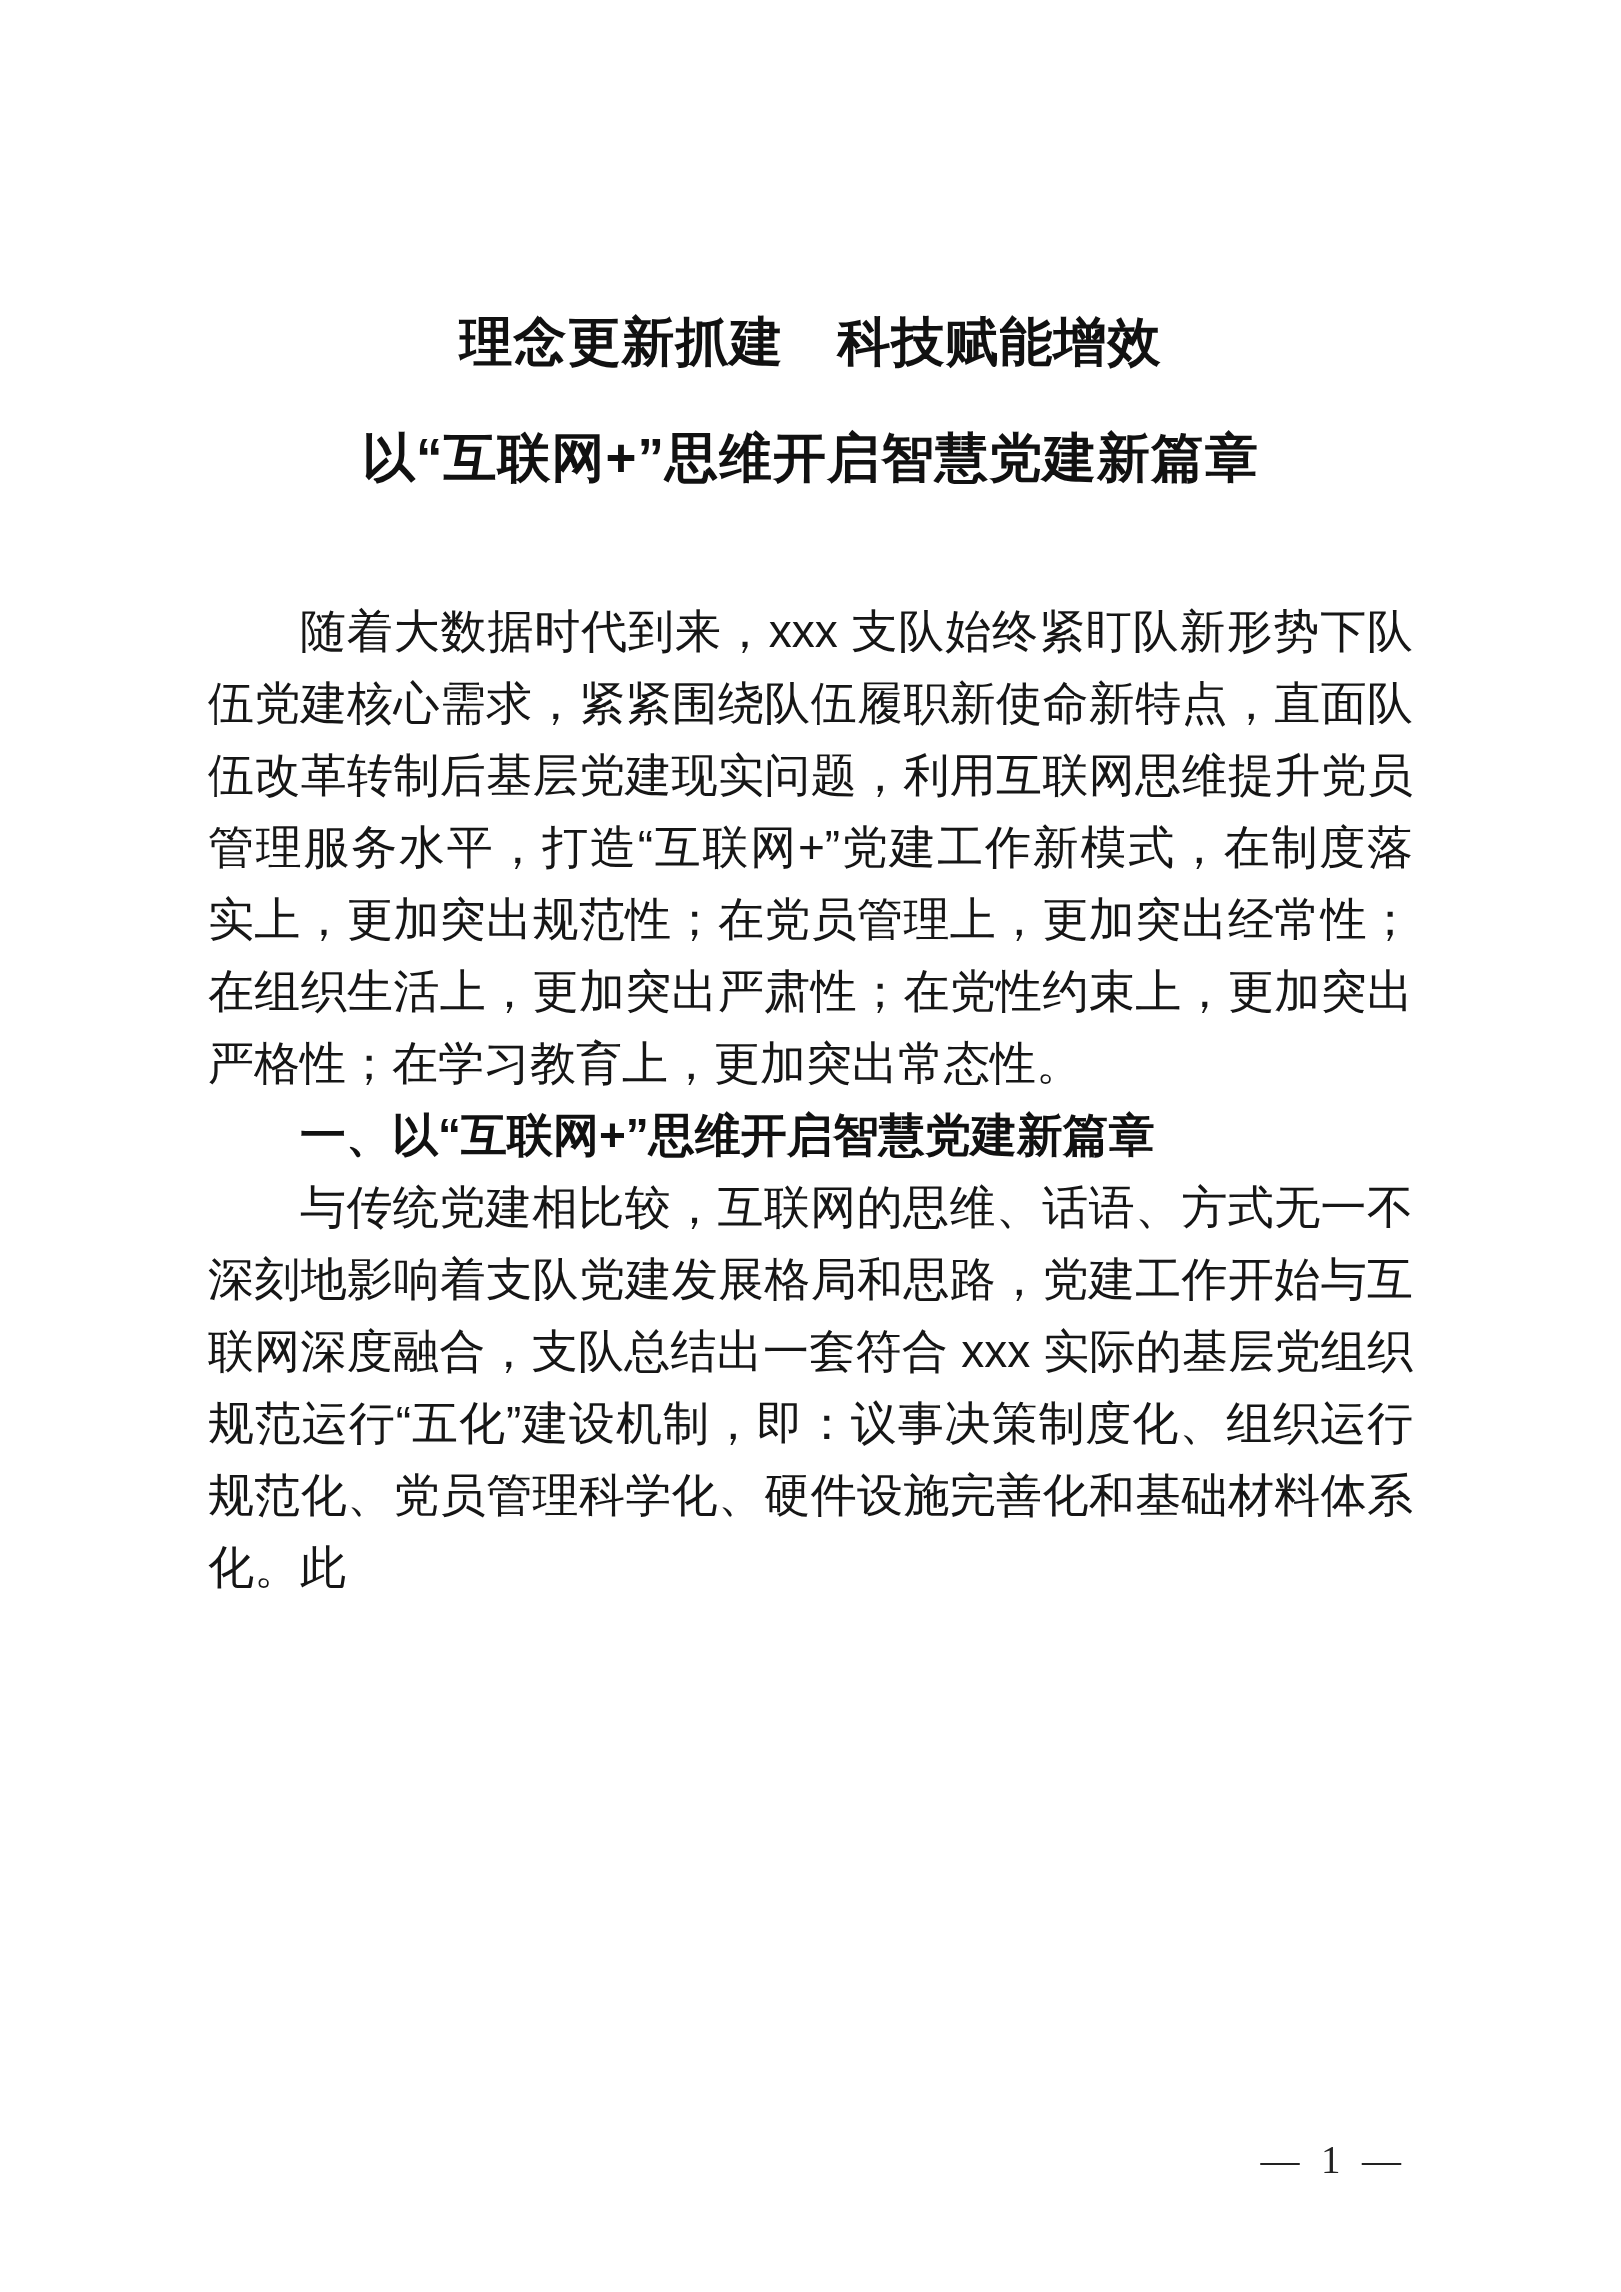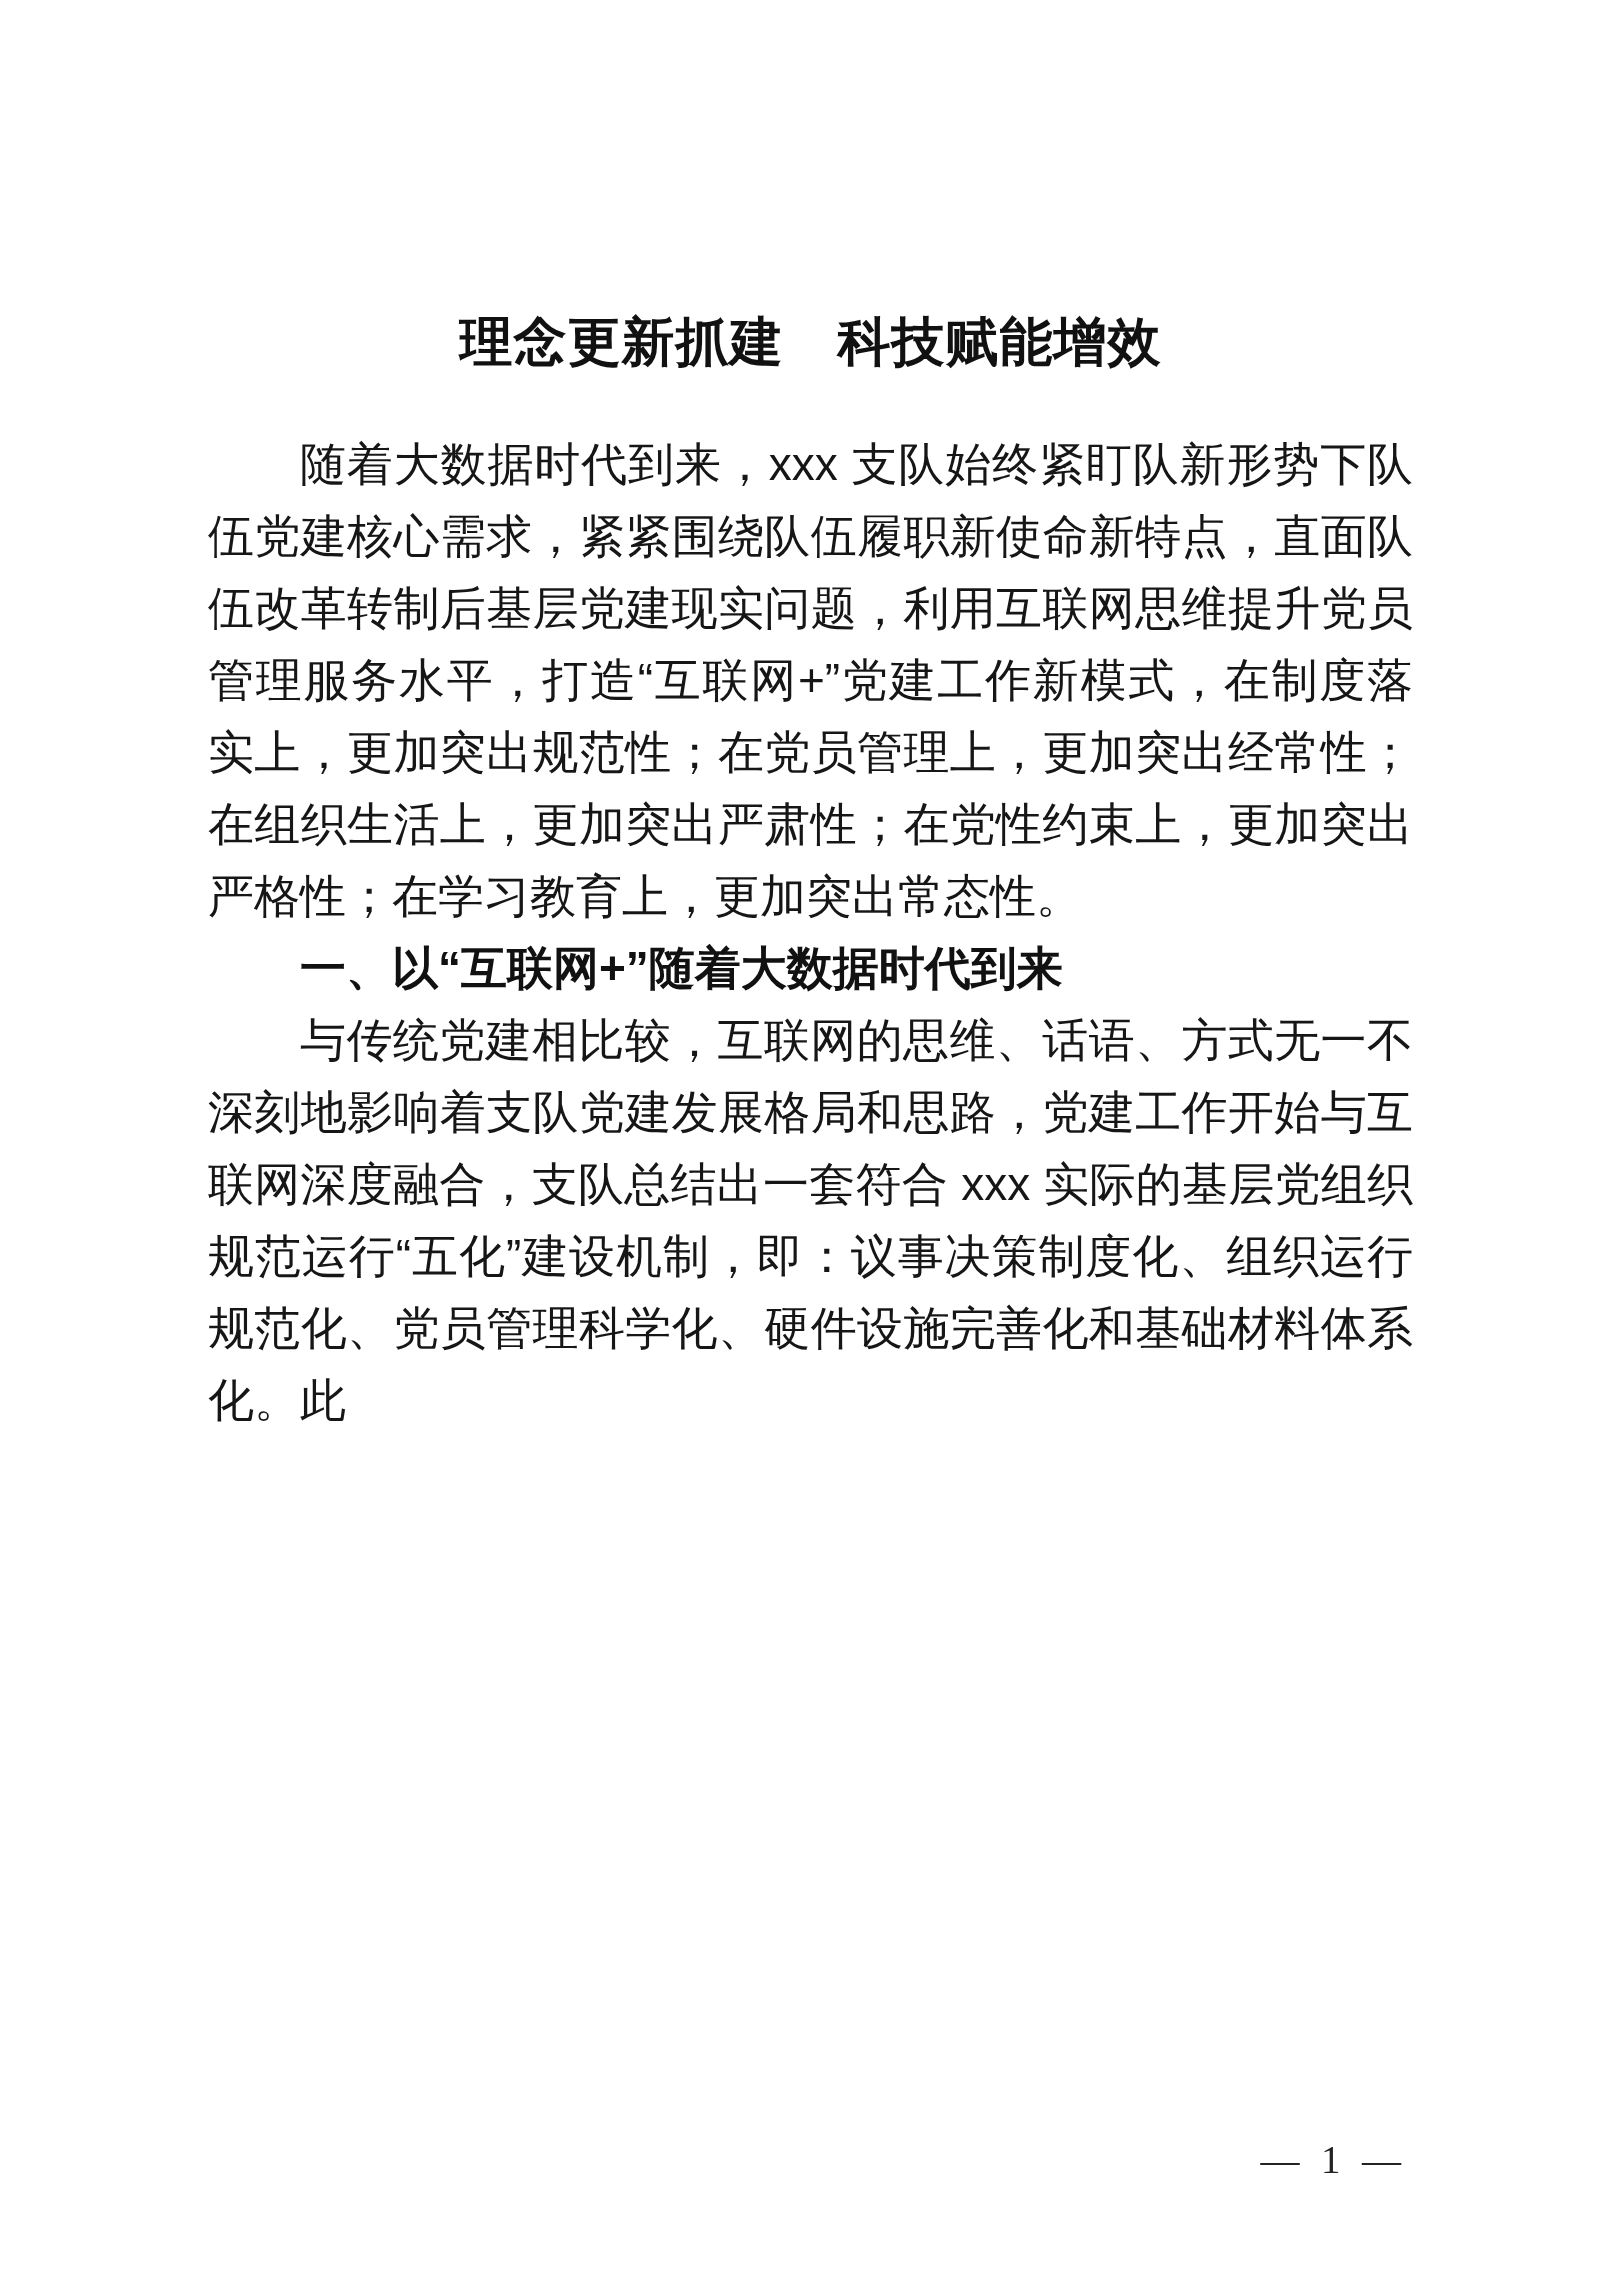--- a/index.html
+++ b/index.html
@@ -62,23 +62,24 @@
       color: #222222;
       letter-spacing: 5.9px;
     }
   </style>
 </head>
 <body>
 
 <div class="page">
   <div class="content">
     <h1 class="doc-title line1">理念更新抓建　科技赋能增效</h1>
+    <h1 class="doc-title line2">以“互联网+”思维开启智慧党建新篇章</h1>
 
     <p class="body-text">随着大数据时代到来，xxx 支队始终紧盯队新形势下队伍党建核心需求，紧紧围绕队伍履职新使命新特点，直面队伍改革转制后基层党建现实问题，利用互联网思维提升党员管理服务水平，打造“互联网+”党建工作新模式，在制度落实上，更加突出规范性；在党员管理上，更加突出经常性；在组织生活上，更加突出严肃性；在党性约束上，更加突出严格性；在学习教育上，更加突出常态性。</p>
 
-    <p class="body-text section-heading">一、以“互联网+”随着大数据时代到来</p>
+    <p class="body-text section-heading">一、以“互联网+”思维开启智慧党建新篇章</p>
 
     <p class="body-text">与传统党建相比较，互联网的思维、话语、方式无一不深刻地影响着支队党建发展格局和思路，党建工作开始与互联网深度融合，支队总结出一套符合 xxx 实际的基层党组织规范运行“五化”建设机制，即：议事决策制度化、组织运行规范化、党员管理科学化、硬件设施完善化和基础材料体系化。此</p>
   </div>
 
   <div class="page-number">— 1 —</div>
 </div>
 
 
 </body></html>

